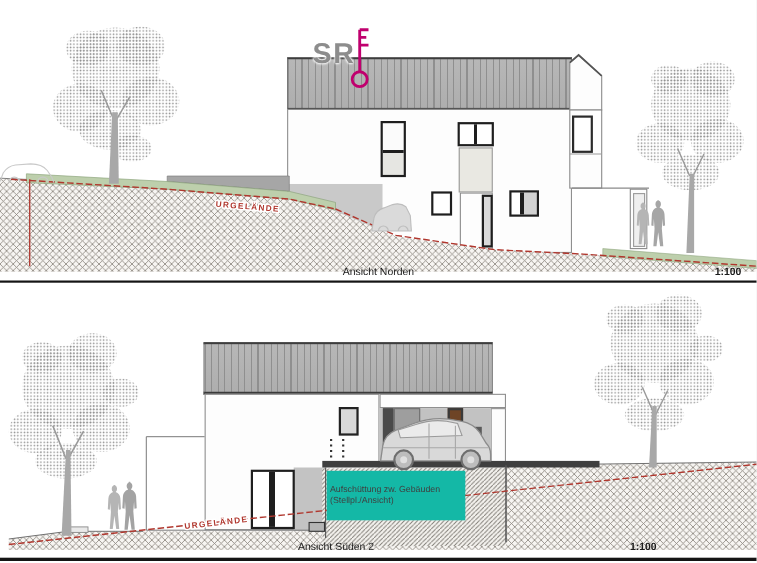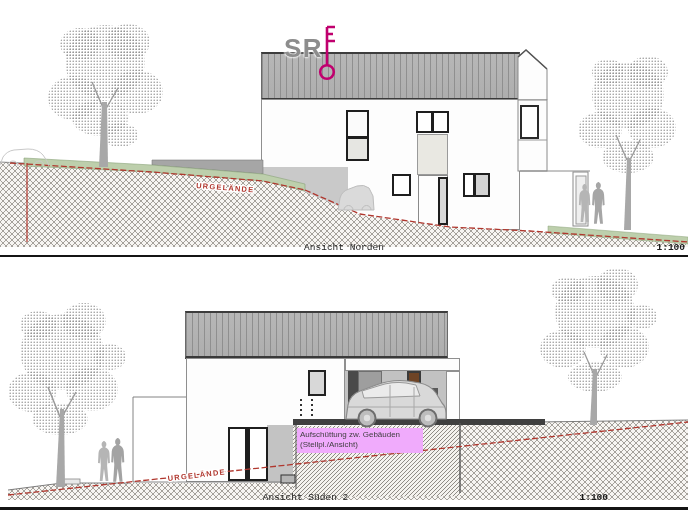--- a/index.html
+++ b/index.html
@@ -12,30 +12,30 @@
     background:
       repeating-linear-gradient(90deg,#8f8f8f 0 1px,rgba(0,0,0,0) 1px 6px),
       linear-gradient(#b7b7b7,#aeaeae);
     border-top:2px solid #3d3d3d;border-bottom:3px solid #3a3a3a;
     border-left:1px solid #6a6a6a;border-right:1px solid #6a6a6a;
   }
   
   .wall{background:#fdfdfd;border:1px solid #8f8f8f;}
   .win{border:2px solid #1e1e1e;background:#fff;}
   
-  .labelrow{height:14px;font-size:9.5px;color:#1c1c1c;font-family:Liberation Mono, monospace;}
+  .labelrow{height:14px;font-size:9.5px;color:#1c1c1c;}
   .labelrow .title{position:absolute;left:0;right:0;text-align:center;}
-  .labelrow .scale{position:absolute;right:3px;font-weight:bold;}
+  .labelrow .scale{position:absolute;right:14px;font-weight:bold;}
   .rule{background:#141414;}
   
   .logo{display:flex;gap:22px;font-size:26px;font-weight:600;color:#8d8d8d;
         letter-spacing:1.5px;
         text-shadow:0 0 2px #fff,0 0 2px #fff,0 0 3px #fff;}
   
-  .note{background:#f0abfc;color:#3f3f3f;font-size:8px;line-height:1.3;padding:2px 3px;}
+  .note{background:#14b8a6;color:#3f3f3f;font-size:8px;line-height:1.3;padding:12px 3px;}
   .z1{z-index:1}.z2{z-index:2}.z3{z-index:3}.z4{z-index:4}.z6{z-index:6}
 </style>
 </head>
 <body>
 
 <div id="sheet">
 
   <div class="abs" id="view-north" style="left:0;top:0;width:688px;height:257px;">
 
     <div class="abs z1 roof" style="left:261px;top:52px;width:259px;height:48px;border-bottom-width:2px;"></div>

